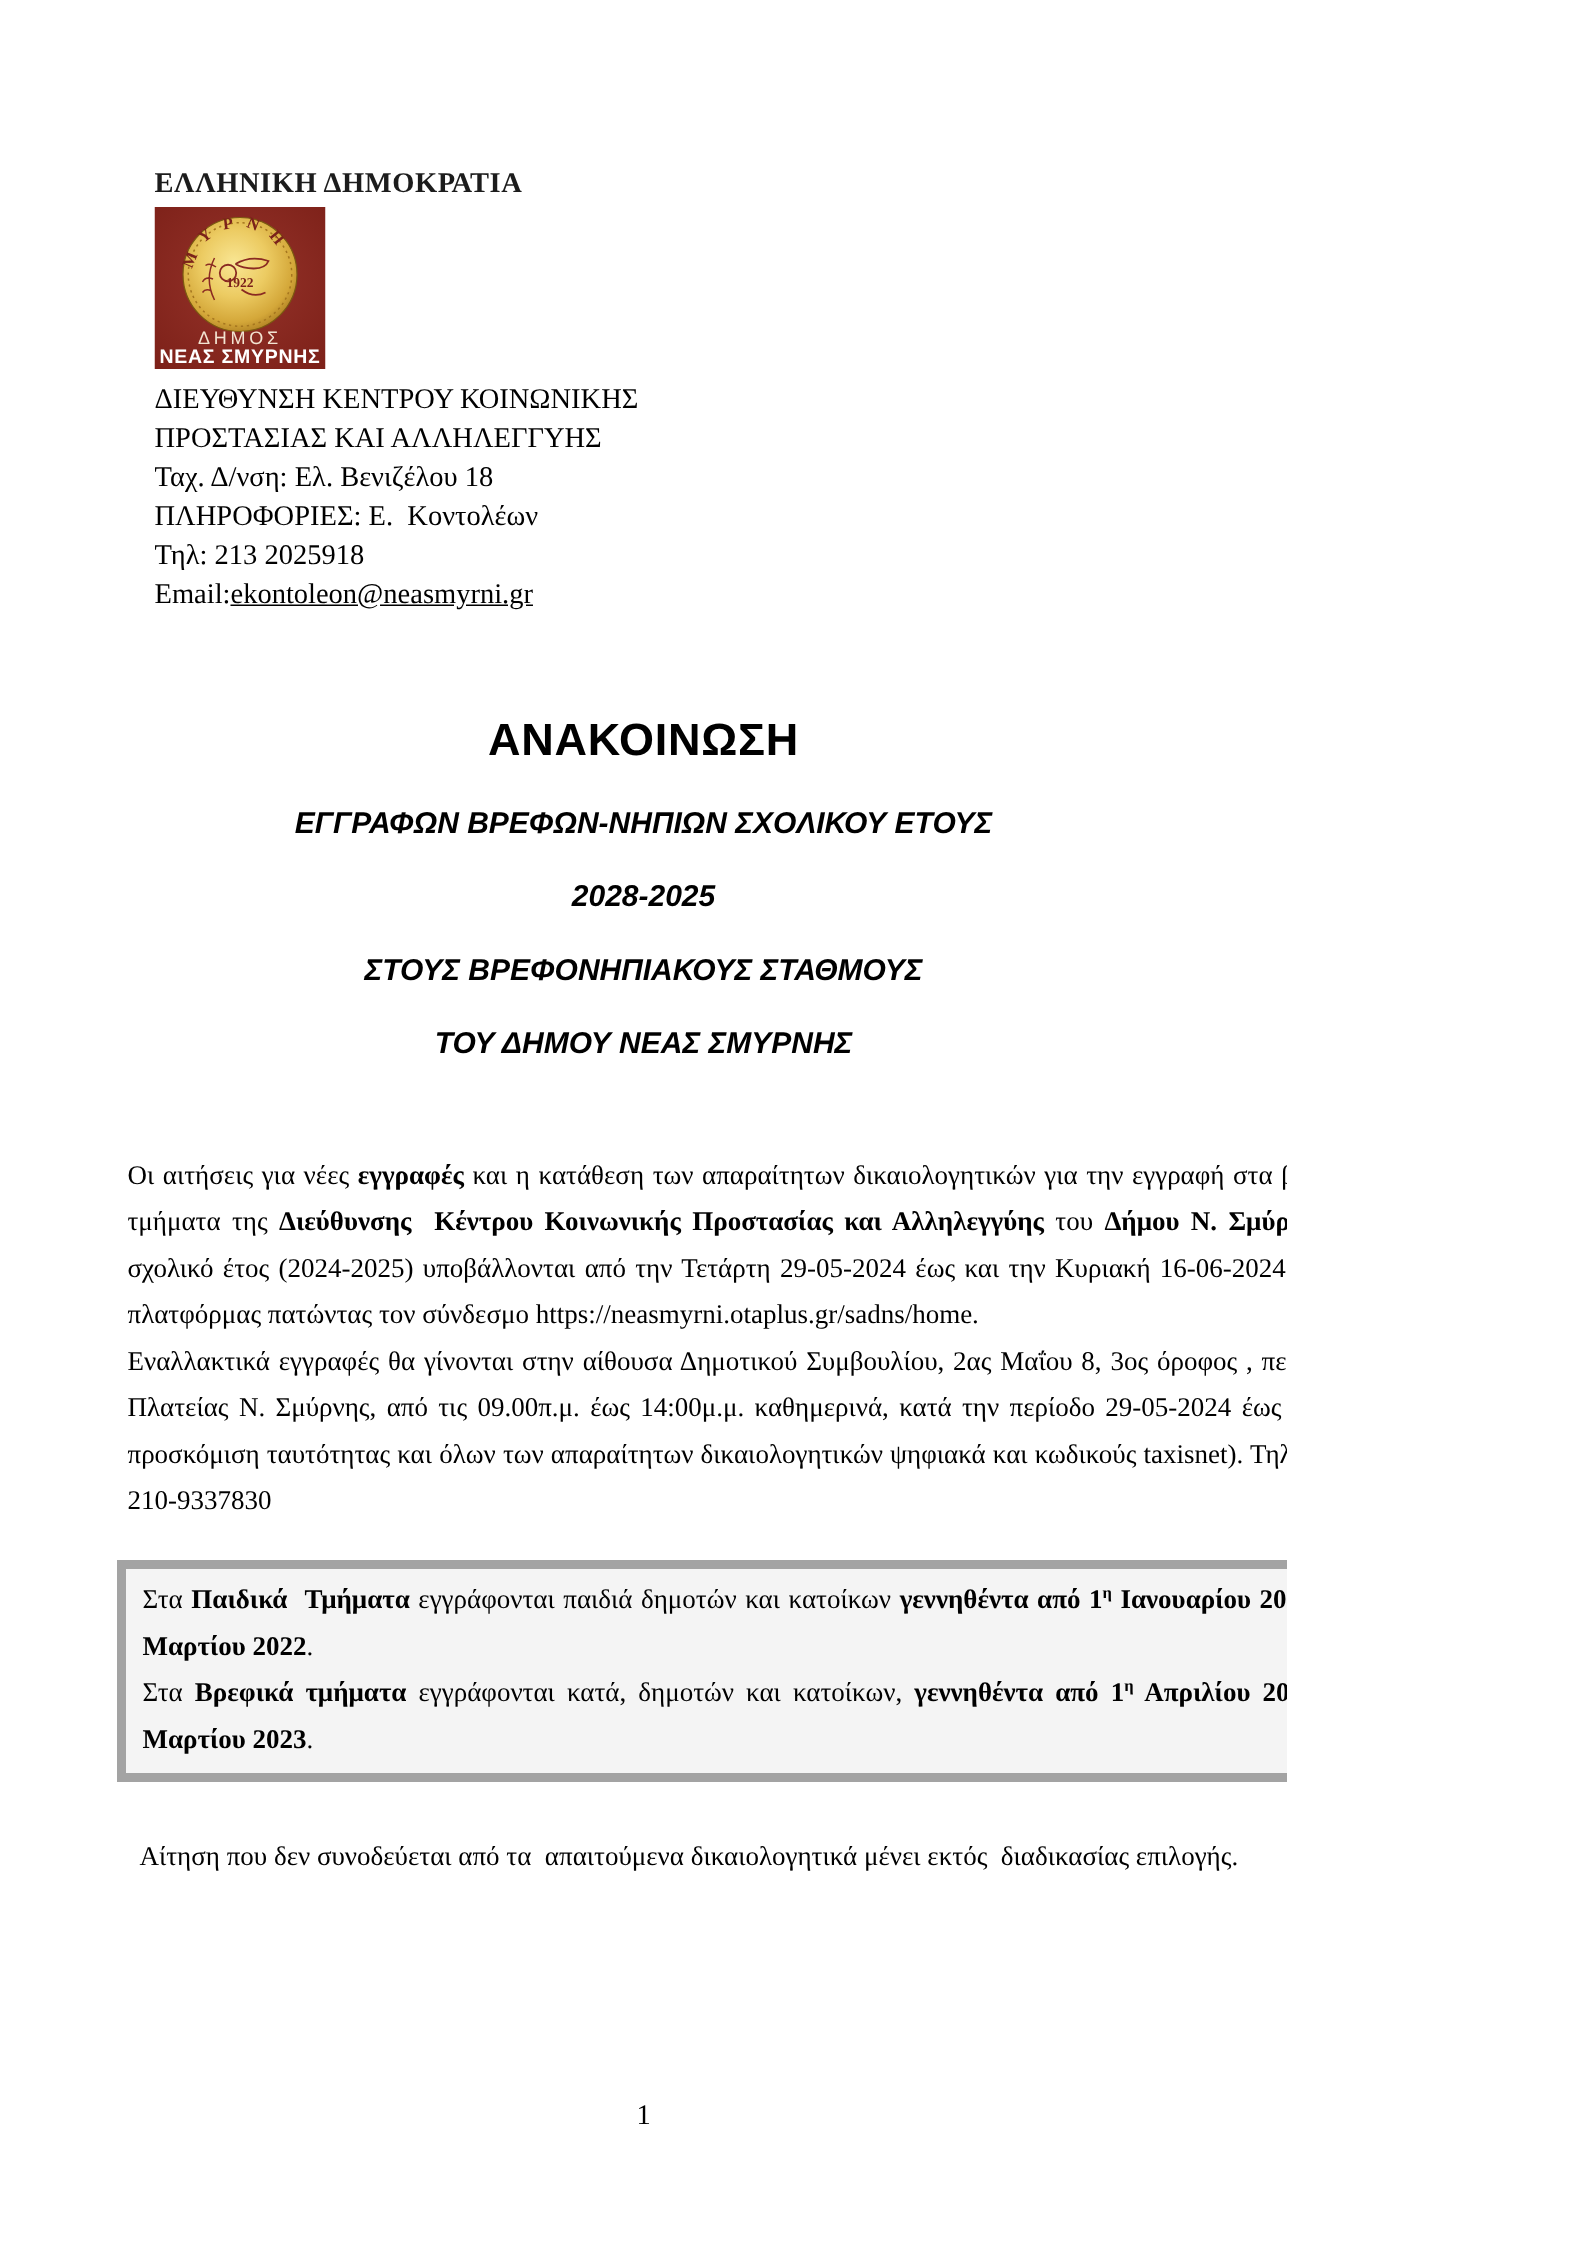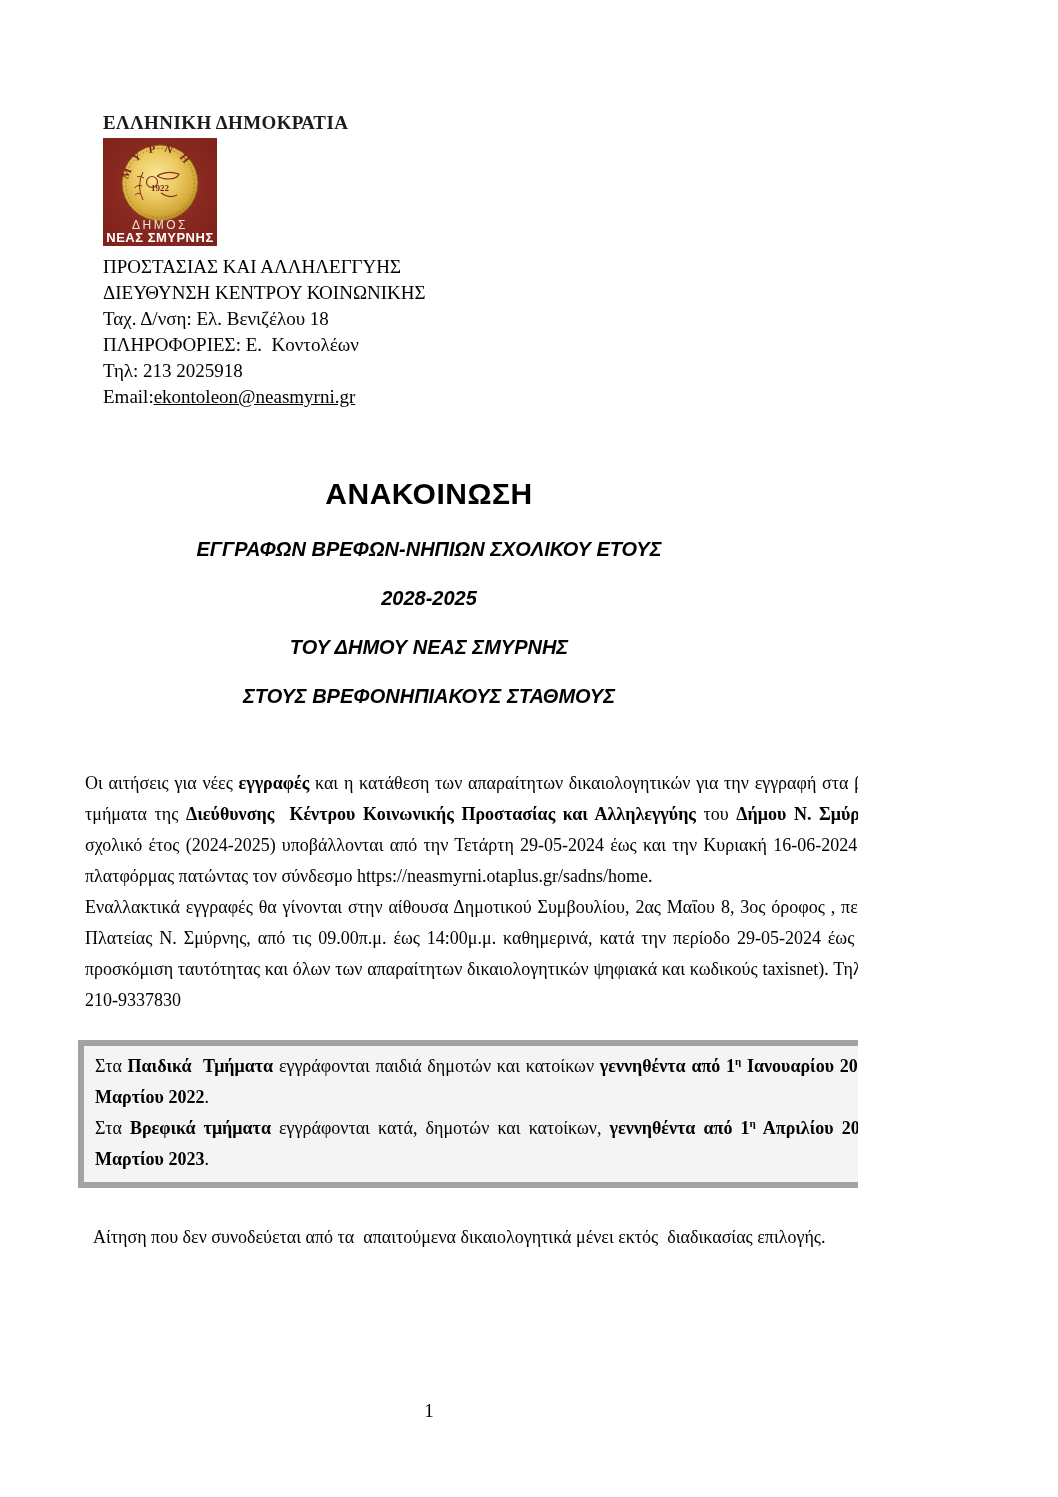--- a/index.html
+++ b/index.html
@@ -134,35 +134,35 @@
       </text>
       <path d="M 40 62 Q 33 48 40 34 M 38 56 q -4 -2 -6 1 M 39 48 q -5 -2 -7 2 M 41 40 q -4 -3 -7 -1" fill="none" stroke="#8a2a22" stroke-width="1"></path>
       <circle cx="49" cy="44" r="5.5" fill="none" stroke="#8a2a22" stroke-width="1.2"></circle>
       <path d="M 54 38 q 10 -6 22 -2 q -2 5 -10 5 q -7 0 -12 -3 M 58 55 q 8 6 16 2" fill="none" stroke="#8a2a22" stroke-width="1.2"></path>
       <text x="57" y="53" text-anchor="middle" font-family="Liberation Serif, serif" font-size="9" font-weight="bold" fill="#7b221a">1922</text>
       <text x="57" y="91" text-anchor="middle" font-family="Liberation Sans, sans-serif" font-size="12" letter-spacing="2.5" fill="#f3e4d2">ΔΗΜΟΣ</text>
       <text x="57" y="104" text-anchor="middle" font-family="Liberation Sans, sans-serif" font-size="13" font-weight="bold" letter-spacing="0.5" fill="#ffffff">ΝΕΑΣ ΣΜΥΡΝΗΣ</text>
     </svg>
 
     <div class="address-block">
+      <div>ΔΙΕΥΘΥΝΣΗ ΚΕΝΤΡΟΥ ΚΟΙΝΩΝΙΚΗΣ</div>
       <div>ΠΡΟΣΤΑΣΙΑΣ ΚΑΙ ΑΛΛΗΛΕΓΓΥΗΣ</div>
-      <div>ΔΙΕΥΘΥΝΣΗ ΚΕΝΤΡΟΥ ΚΟΙΝΩΝΙΚΗΣ</div>
       <div>Ταχ. Δ/νση: Ελ. Βενιζέλου 18</div>
       <div>ΠΛΗΡΟΦΟΡΙΕΣ: Ε.&nbsp; Κοντολέων</div>
       <div>Τηλ: 213 2025918</div>
       <div class="email-line"><span>Email:</span><a class="email-link">ekontoleon@neasmyrni.gr</a></div>
     </div>
   </div>
 
   <div class="title-block">
     <div class="main-title">ΑΝΑΚΟΙΝΩΣΗ</div>
     <div class="subtitle">ΕΓΓΡΑΦΩΝ ΒΡΕΦΩΝ-ΝΗΠΙΩΝ ΣΧΟΛΙΚΟΥ ΕΤΟΥΣ</div>
     <div class="subtitle">2028-2025</div>
+    <div class="subtitle">ΣΤΟΥΣ ΒΡΕΦΟΝΗΠΙΑΚΟΥΣ ΣΤΑΘΜΟΥΣ</div>
     <div class="subtitle">ΤΟΥ ΔΗΜΟΥ ΝΕΑΣ ΣΜΥΡΝΗΣ</div>
-    <div class="subtitle">ΣΤΟΥΣ ΒΡΕΦΟΝΗΠΙΑΚΟΥΣ ΣΤΑΘΜΟΥΣ</div>
   </div>
 
   <div class="content">
     <p><span>Οι αιτήσεις για νέες </span><span class="b">εγγραφές</span><span> και η κατάθεση των απαραίτητων δικαιολογητικών για την εγγραφή στα βρεφικά και Παιδικά τμήματα της </span><span class="b">Διεύθυνσης &nbsp;Κέντρου Κοινωνικής Προστασίας και Αλληλεγγύης</span><span> του </span><span class="b">Δήμου Ν. Σμύρνης</span><span> για το επόμενο σχολικό έτος (2024-2025) υποβάλλονται από την Τετάρτη 29-05-2024 έως και την Κυριακή 16-06-2024 μέσω ηλεκτρονικής πλατφόρμας πατώντας τον σύνδεσμο https://neasmyrni.otaplus.gr/sadns/home.</span></p>
     <p>Εναλλακτικά εγγραφές θα γίνονται στην αίθουσα Δημοτικού Συμβουλίου, 2ας Μαΐου 8, 3ος όροφος , πεζόδρομος Κεντρικής Πλατείας Ν. Σμύρνης, από τις 09.00π.μ. έως 14:00μ.μ. καθημερινά, κατά την περίοδο 29-05-2024 έως 31-05-2024 (με την προσκόμιση ταυτότητας και όλων των απαραίτητων δικαιολογητικών ψηφιακά και κωδικούς taxisnet). Τηλέφωνο επικοινωνίας 210-9337830</p>
 
     <div class="eligibility-box">
       <div><span>Στα </span><span class="b">Παιδικά &nbsp;Τμήματα</span><span> εγγράφονται παιδιά δημοτών και κατοίκων </span><span class="b">γεννηθέντα από 1</span><sup class="b">η</sup><span class="b"> Ιανουαρίου 2021 ως και 31</span><sup class="b">η</sup><span class="b"> Μαρτίου 2022</span><span>.</span></div>
       <div><span>Στα </span><span class="b">Βρεφικά τμήματα</span><span> εγγράφονται κατά, δημοτών και κατοίκων, </span><span class="b">γεννηθέντα από 1</span><sup class="b">η</sup><span class="b"> Απριλίου 2022 ως και 1</span><sup class="b">η</sup><span class="b"> Μαρτίου 2023</span><span>.</span></div>
     </div>

